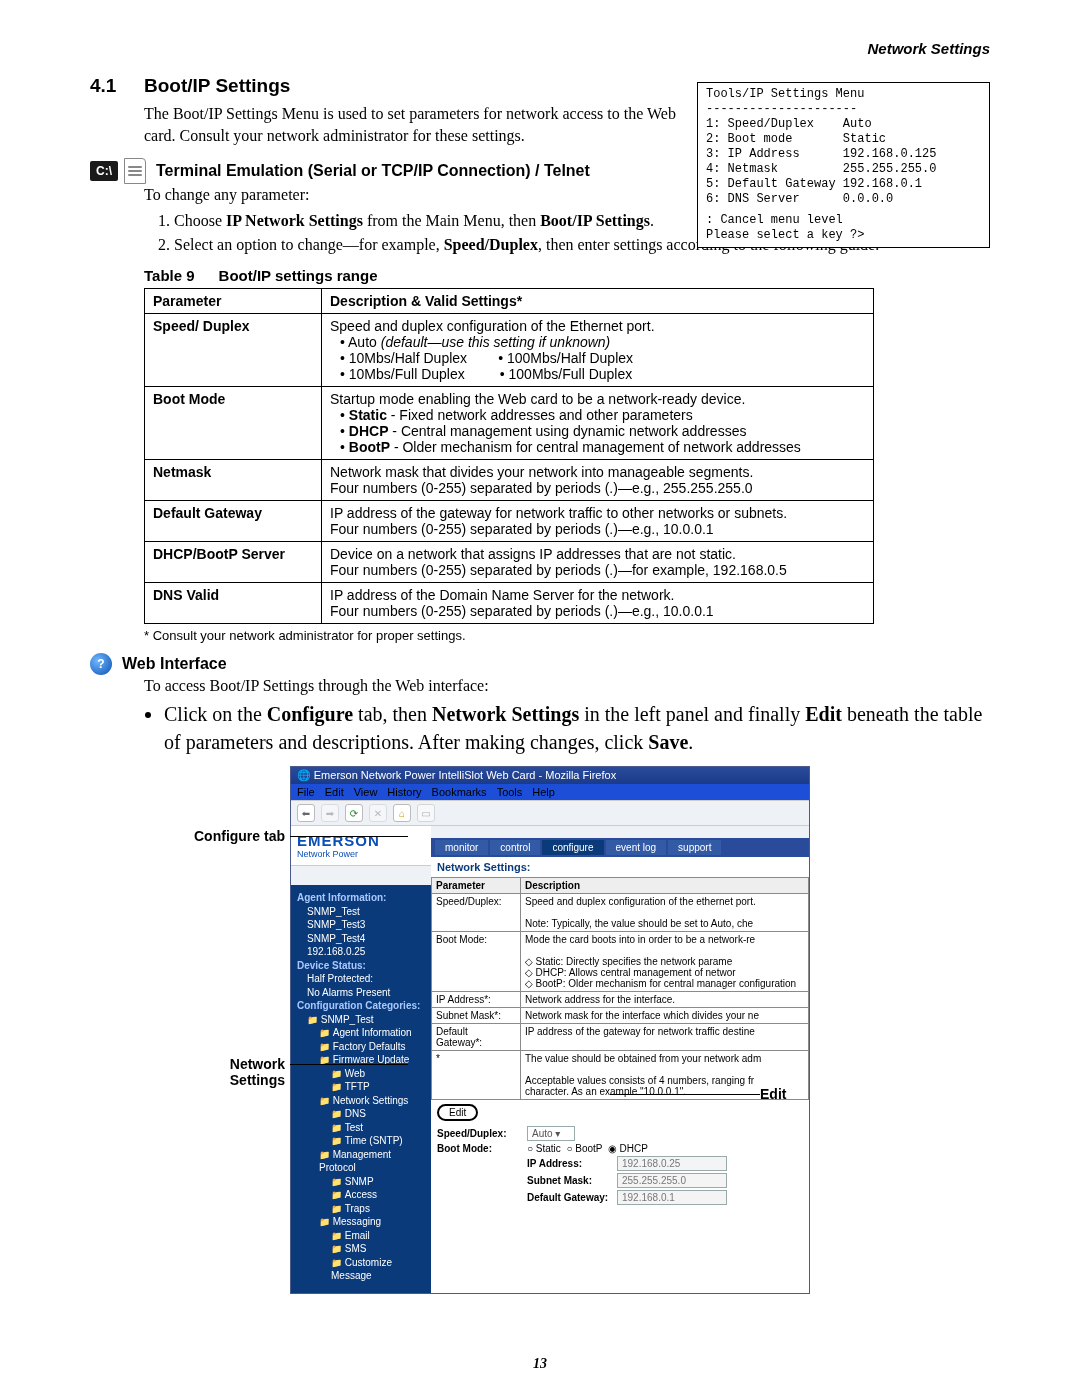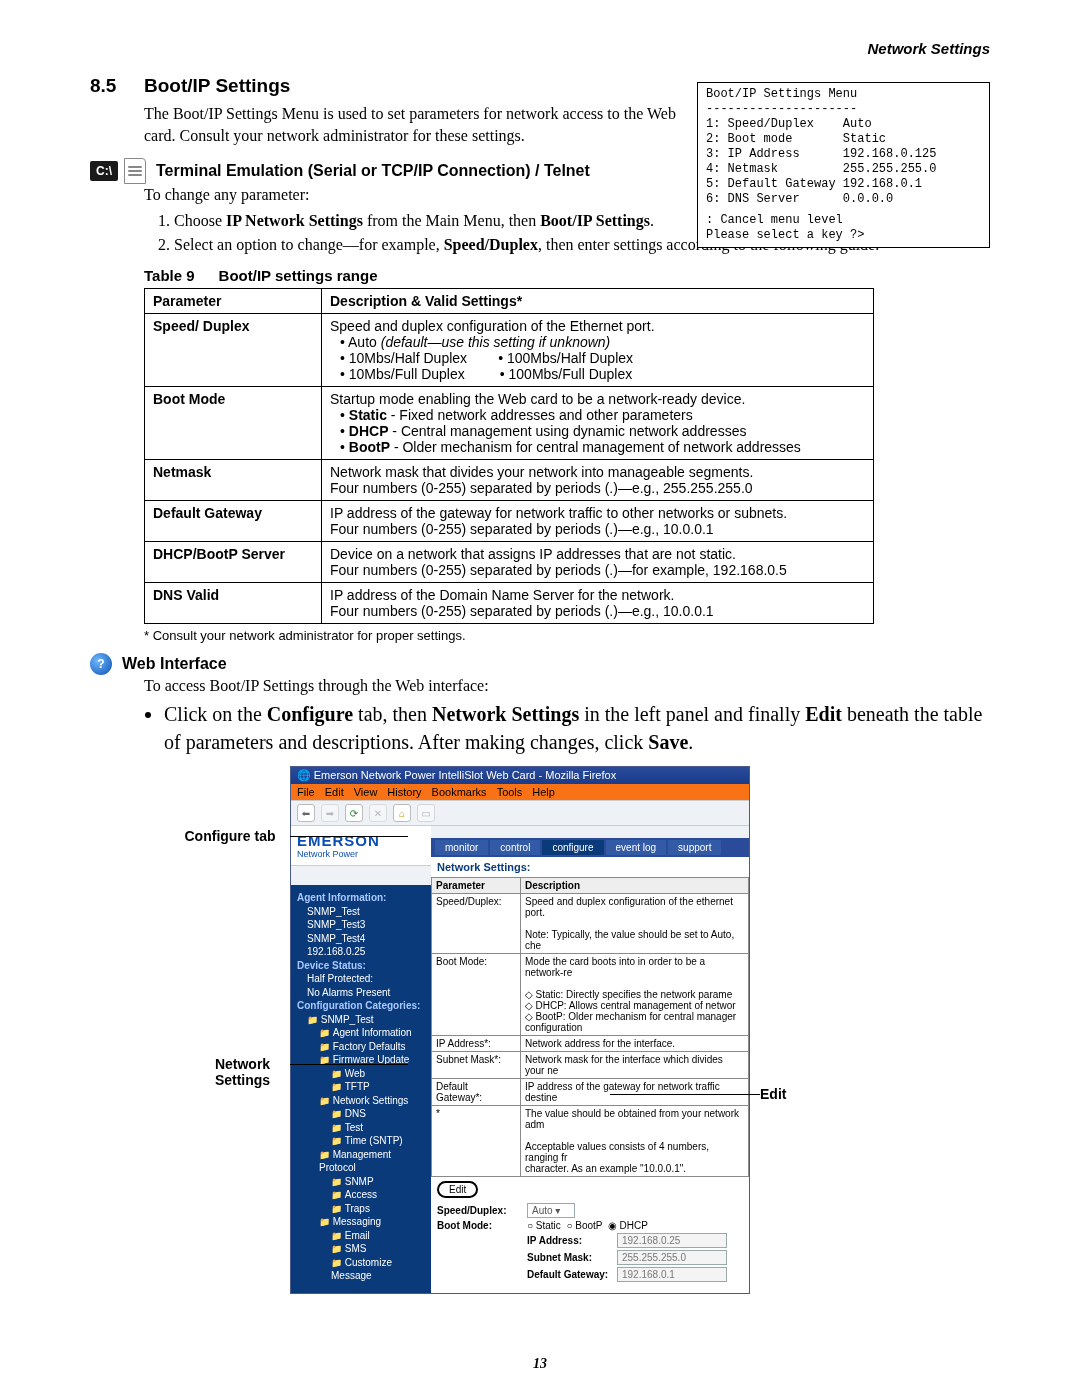--- a/index.html
+++ b/index.html
@@ -117,41 +117,41 @@
   }
   
   .shot-wrap {
     margin-left: 200px;
     position: relative;
     width: 620px;
   }
   .callout {
     position: absolute;
     font: bold 14px Arial, sans-serif;
-    text-align: center;
+    text-align: right;
   }
   .callout-line {
     position: absolute;
     border-top: 1px solid #000;
   }
   .shot {
-    width: 460px;
+    width: 520px;
     border: 1px solid #4a5a8a;
     background: #eef1f6;
     font: 11px Arial, sans-serif;
     box-sizing: border-box;
   }
   .shot-title {
     background: linear-gradient(#2a4a9a,#1a3a8a);
     color: #fff;
     padding: 2px 6px;
     font-size: 11px;
   }
   .shot-menu {
-    background: #f97316;
+    background: #1d4ed8;
     padding: 2px 6px;
     border-bottom: 1px solid #ccc;
     font-size: 11px;
   }
   .shot-menu span { margin-right: 10px; text-decoration: underline; text-decoration-color: transparent; }
   .shot-menu span::first-letter { text-decoration: underline; }
   .shot-toolbar {
     padding: 2px 6px;
     border-bottom: 1px solid #ccc;
     display:flex; gap:6px; align-items:center;
@@ -230,36 +230,36 @@
     left:0; right:0;
   }
 </style>
 </head>
 <body>
 
 <div class="page">
   <div class="hdr-right">Network Settings</div>
 
   <div class="term-box">
-    <div class="term-row">Boot/IP Settings Menu</div>
+    <div class="term-row">Tools/IP Settings Menu</div>
     <div class="term-row">---------------------</div>
     <div id="term-rows">
         <div class="term-row">1: Speed/Duplex    Auto</div>
         <div class="term-row">2: Boot mode       Static</div>
         <div class="term-row">3: IP Address      192.168.0.125</div>
         <div class="term-row">4: Netmask         255.255.255.0</div>
         <div class="term-row">5: Default Gateway 192.168.0.1</div>
         <div class="term-row">6: DNS Server      0.0.0.0</div>
       </div>
     <div class="term-row" style="margin-top:6px"><esc>: Cancel menu level</esc></div>
     <div class="term-row">Please select a key ?&gt;</div>
   </div>
 
   <div class="sec-row">
-    <div class="sec-num">8.5</div>
+    <div class="sec-num">4.1</div>
     <div class="sec-title">Boot/IP Settings</div>
   </div>
   <div class="body-text" style="margin-top:6px; padding-right:290px;">The Boot/IP Settings Menu is used to set parameters for network access to the Web card. Consult your network administrator for these settings.</div>
 
   <div class="sub-row">
     <div class="icon-box">C:\</div>
     <div class="icon-sheet">
         <div></div>
         <div></div>
         <div></div>

